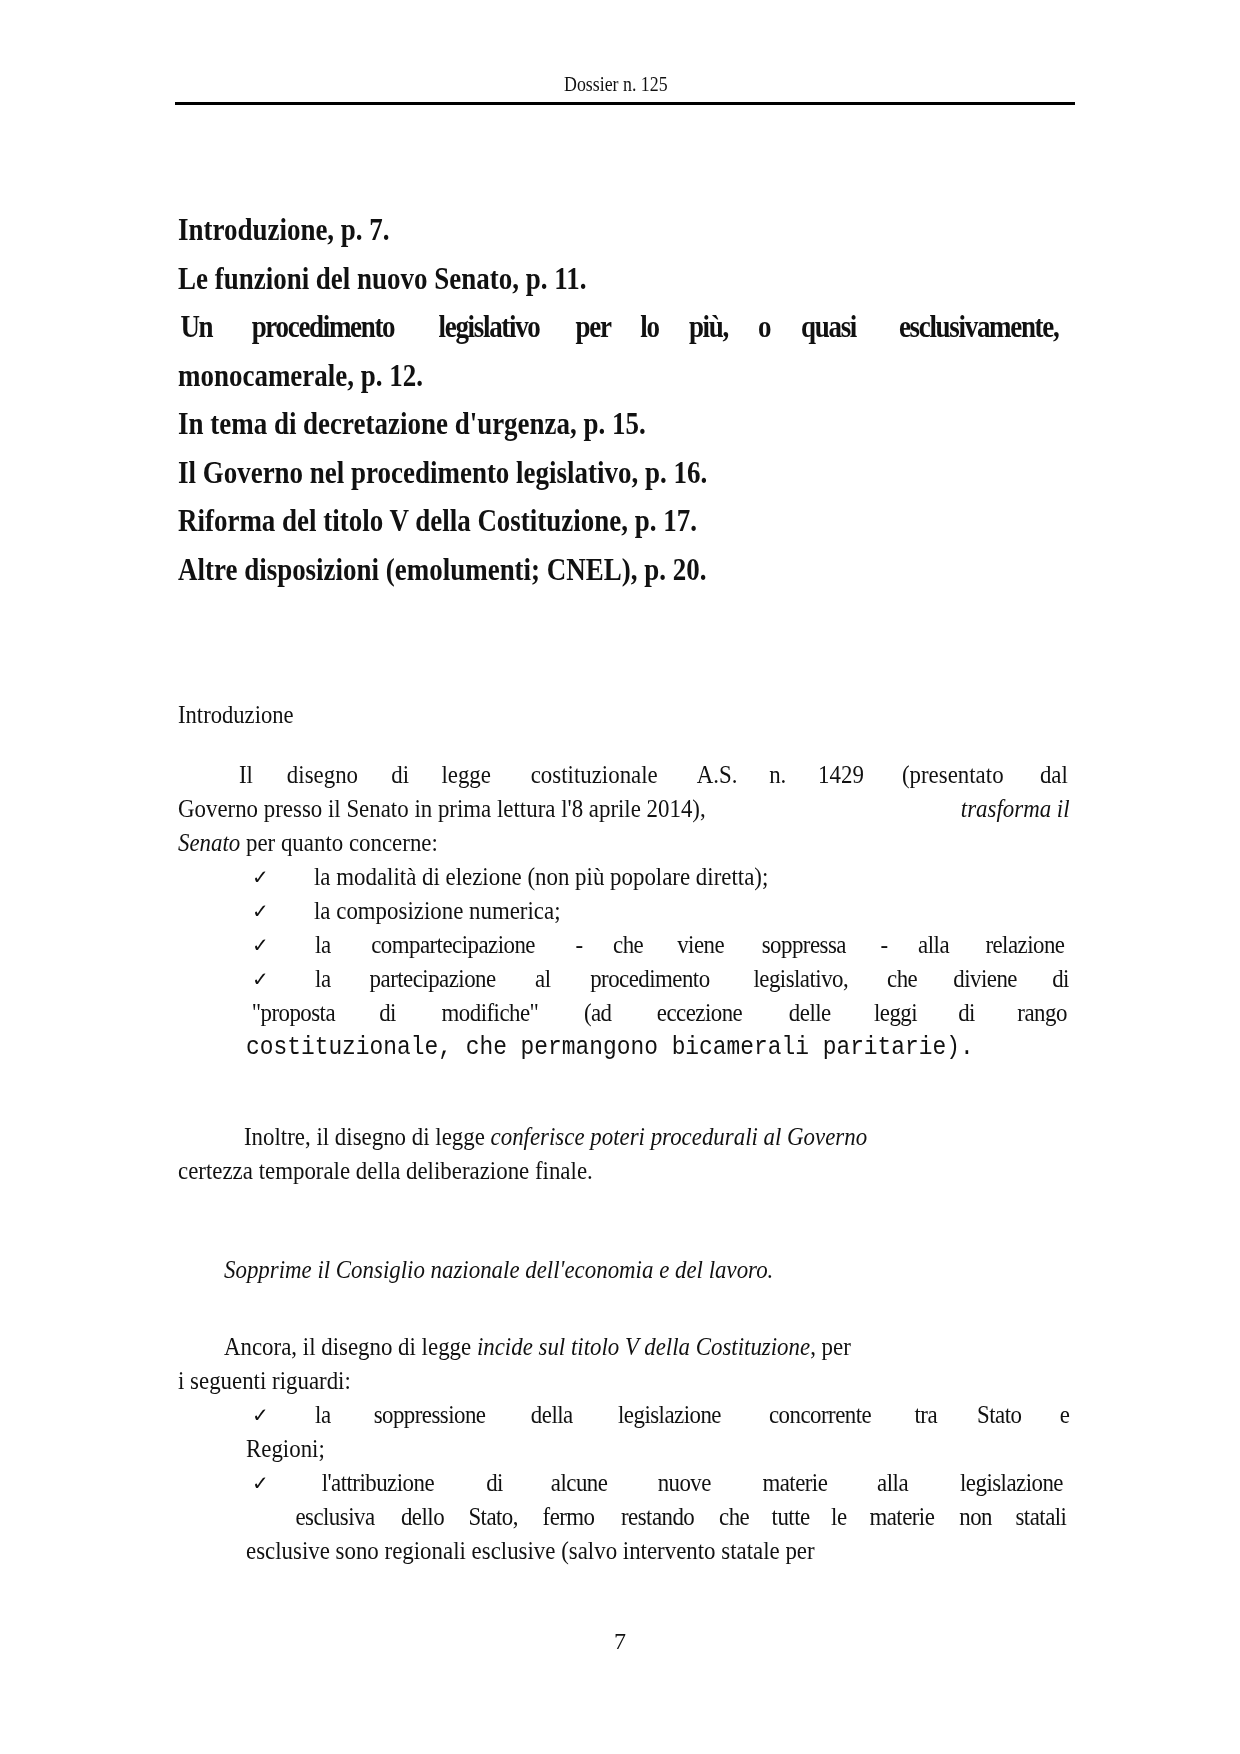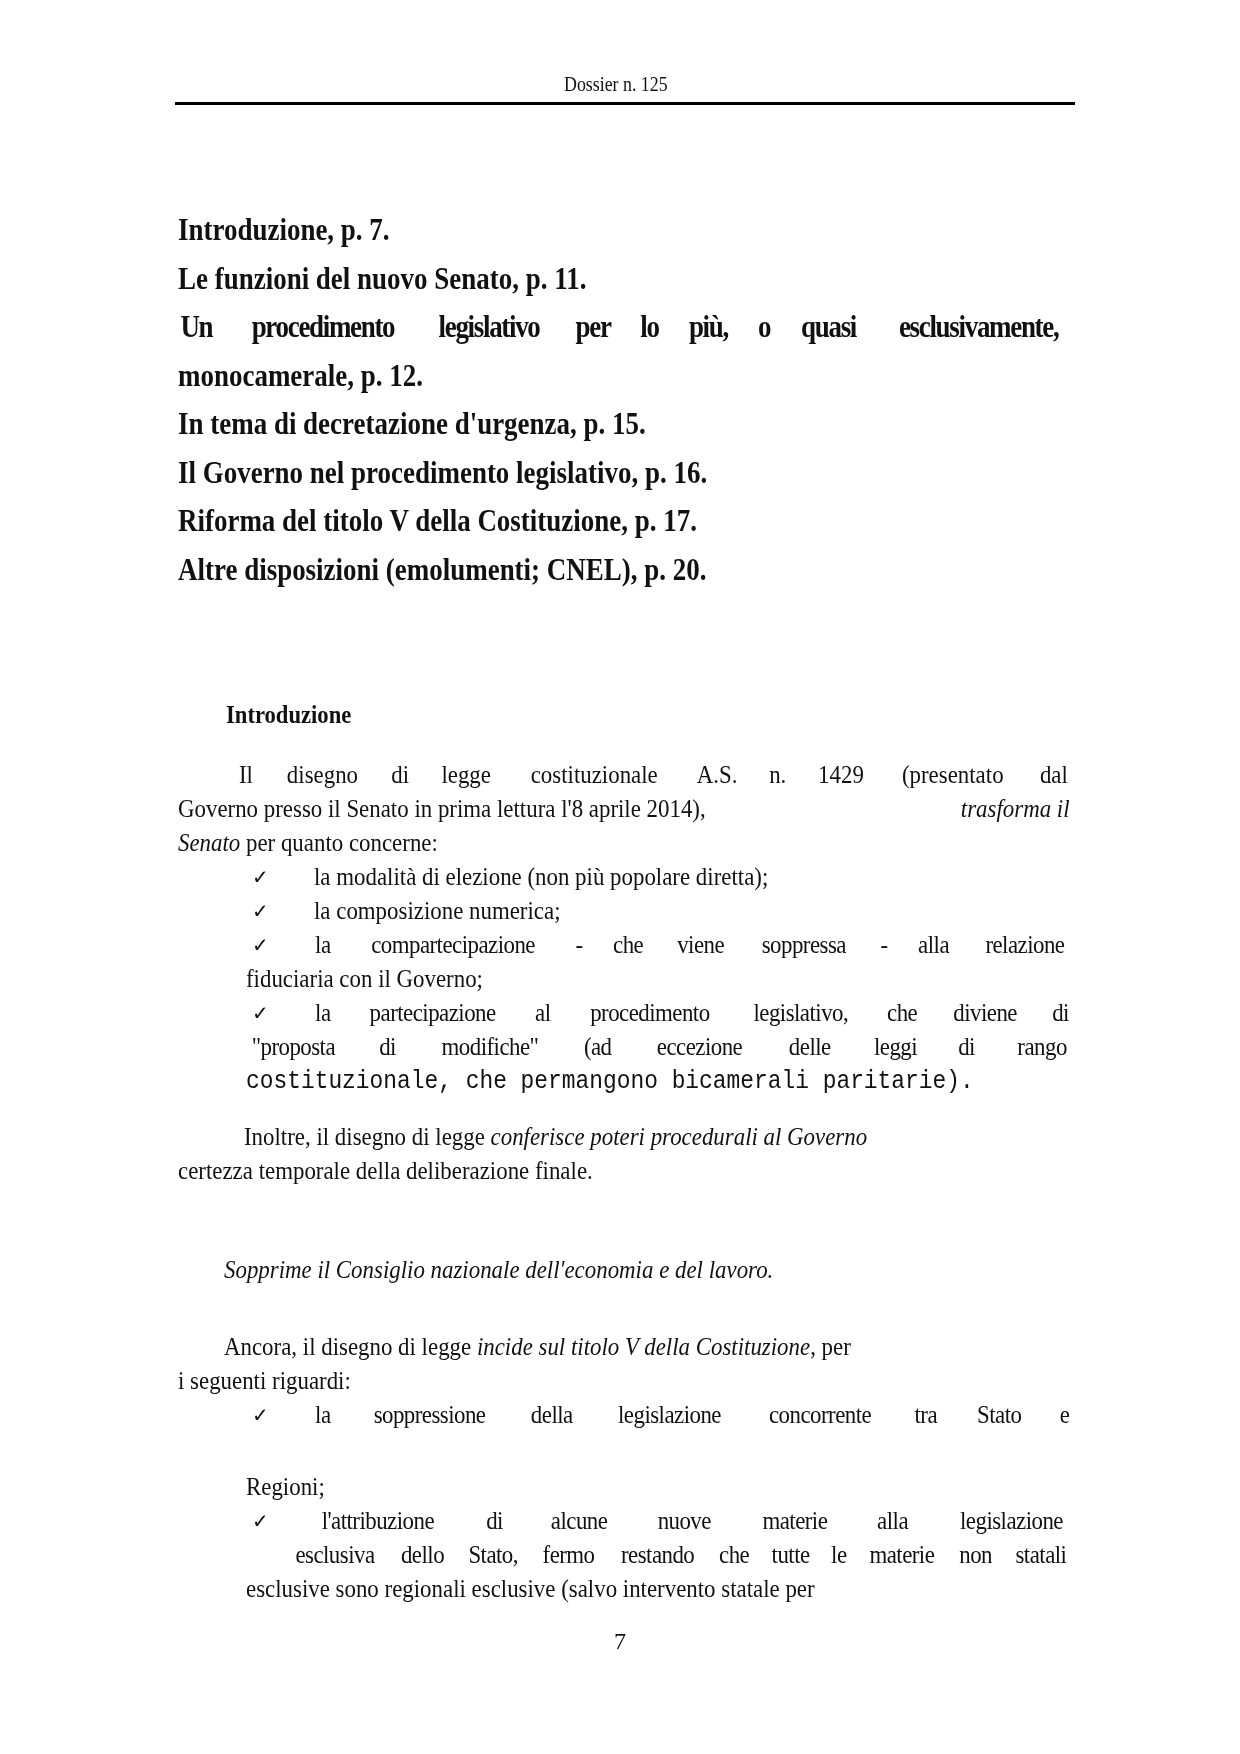--- a/index.html
+++ b/index.html
@@ -12,21 +12,21 @@
   .header-rule { position: absolute; left: 175px; top: 102px; width: 900px; height: 0;
                  border-top: 3px solid #000; }
 
   
   .cond { display: inline-block; transform-origin: left center; white-space: nowrap; }
 
   .toc { position: absolute; left: 178px; top: 206px; width: 892px; }
   .toc-item { font-weight: bold; font-size: 31px; line-height: 48.5px; margin: 0; }
   .toc-line { display: block; line-height: 48.5px; height: 48.5px; }
 
-  .section-title { position: absolute; left: 178px; top: 700px; font-weight: bold; font-size: 26px; margin-left: 48px; }
+  .section-title { position: absolute; left: 178px; top: 700px; font-weight: normal; font-size: 26px; }
 
   .body-block { position: absolute; left: 178px; width: 892px; font-size: 26px; line-height: 34px; }
   .line { display: block; height: 34px; white-space: nowrap; }
   .jline { display: flex; justify-content: space-between; height: 34px; white-space: nowrap; }
   em, i { font-style: italic; }
 
   .page-number { position: absolute; left: 0; width: 1240px; top: 1628px; text-align: center; font-size: 24px; }
 </style>
 </head>
 <body>
@@ -107,25 +107,20 @@
           <span style="display: inline-block; transform: scaleX(0.88);">compartecipazione</span>
           <span style="display: inline-block; transform: scaleX(0.88);">-</span>
           <span style="display: inline-block; transform: scaleX(0.88);">che</span>
           <span style="display: inline-block; transform: scaleX(0.88);">viene</span>
           <span style="display: inline-block; transform: scaleX(0.88);">soppressa</span>
           <span style="display: inline-block; transform: scaleX(0.88);">-</span>
           <span style="display: inline-block; transform: scaleX(0.88);">alla</span>
           <span style="display: inline-block; transform: scaleX(0.88);">relazione</span>
         </div>
       </div>
-      <div style="height: 34px; white-space: nowrap; display: flex; padding-left: 68px;">
-        <div style="flex: 1 1 auto; display: flex; justify-content: flex-start;">
-          <span class="cond" style="transform: scaleX(0.88);">fiduciaria con il Governo;</span>
-        </div>
-      </div>
       <div style="height: 34px; white-space: nowrap; display: flex;">
         <span style="display: inline-block; width: 62px; padding-left: 74px; flex: 0 0 auto; font-family: &quot;DejaVu Sans&quot;, sans-serif; font-size: 20px;">✓</span>
         <div style="flex: 1 1 auto; display: flex; justify-content: space-between; letter-spacing: -0.6px;">
           <span style="display: inline-block; transform: scaleX(0.88);">la</span>
           <span style="display: inline-block; transform: scaleX(0.88);">partecipazione</span>
           <span style="display: inline-block; transform: scaleX(0.88);">al</span>
           <span style="display: inline-block; transform: scaleX(0.88);">procedimento</span>
           <span style="display: inline-block; transform: scaleX(0.88);">legislativo,</span>
           <span style="display: inline-block; transform: scaleX(0.88);">che</span>
           <span style="display: inline-block; transform: scaleX(0.88);">diviene</span>
@@ -183,21 +178,21 @@
           <span style="display: inline-block; transform: scaleX(0.88);">la</span>
           <span style="display: inline-block; transform: scaleX(0.88);">soppressione</span>
           <span style="display: inline-block; transform: scaleX(0.88);">della</span>
           <span style="display: inline-block; transform: scaleX(0.88);">legislazione</span>
           <span style="display: inline-block; transform: scaleX(0.88);">concorrente</span>
           <span style="display: inline-block; transform: scaleX(0.88);">tra</span>
           <span style="display: inline-block; transform: scaleX(0.88);">Stato</span>
           <span style="display: inline-block; transform: scaleX(0.88);">e</span>
         </div>
       </div>
-      <div style="height: 34px; white-space: nowrap; display: flex; padding-left: 68px; margin-top: 38px;">
+      <div style="height: 34px; white-space: nowrap; display: flex; padding-left: 68px;">
         <div style="flex: 1 1 auto; display: flex; justify-content: flex-start;">
           <span class="cond" style="transform: scaleX(0.88);">Regioni;</span>
         </div>
       </div>
       <div style="height: 34px; white-space: nowrap; display: flex;">
         <span style="display: inline-block; width: 62px; padding-left: 74px; flex: 0 0 auto; font-family: &quot;DejaVu Sans&quot;, sans-serif; font-size: 20px;">✓</span>
         <div style="flex: 1 1 auto; display: flex; justify-content: space-between; letter-spacing: -0.6px;">
           <span style="display: inline-block; transform: scaleX(0.88);">l'attribuzione</span>
           <span style="display: inline-block; transform: scaleX(0.88);">di</span>
           <span style="display: inline-block; transform: scaleX(0.88);">alcune</span>

